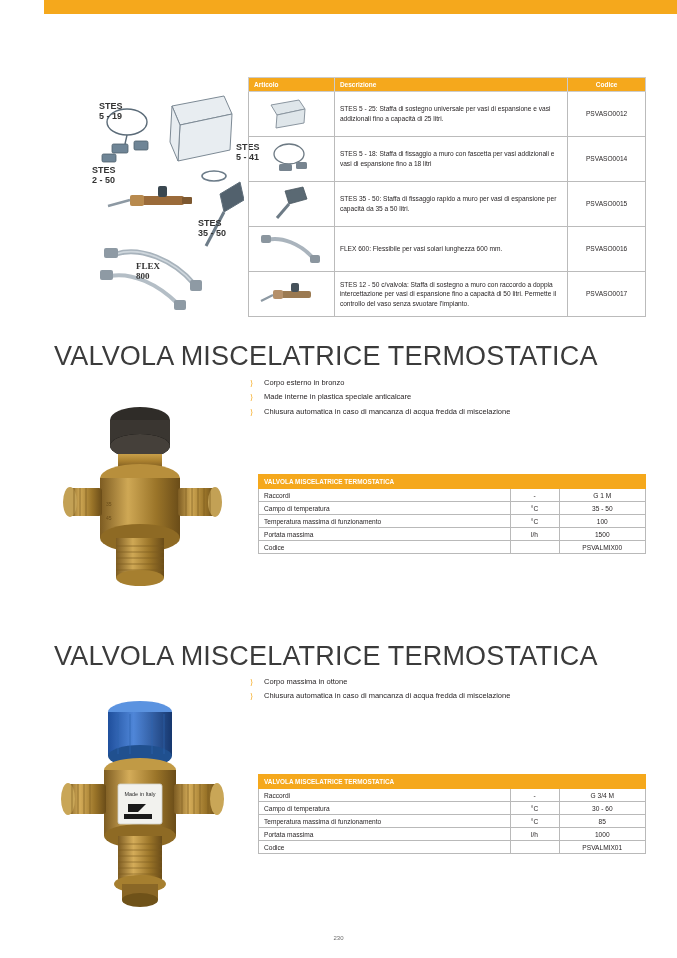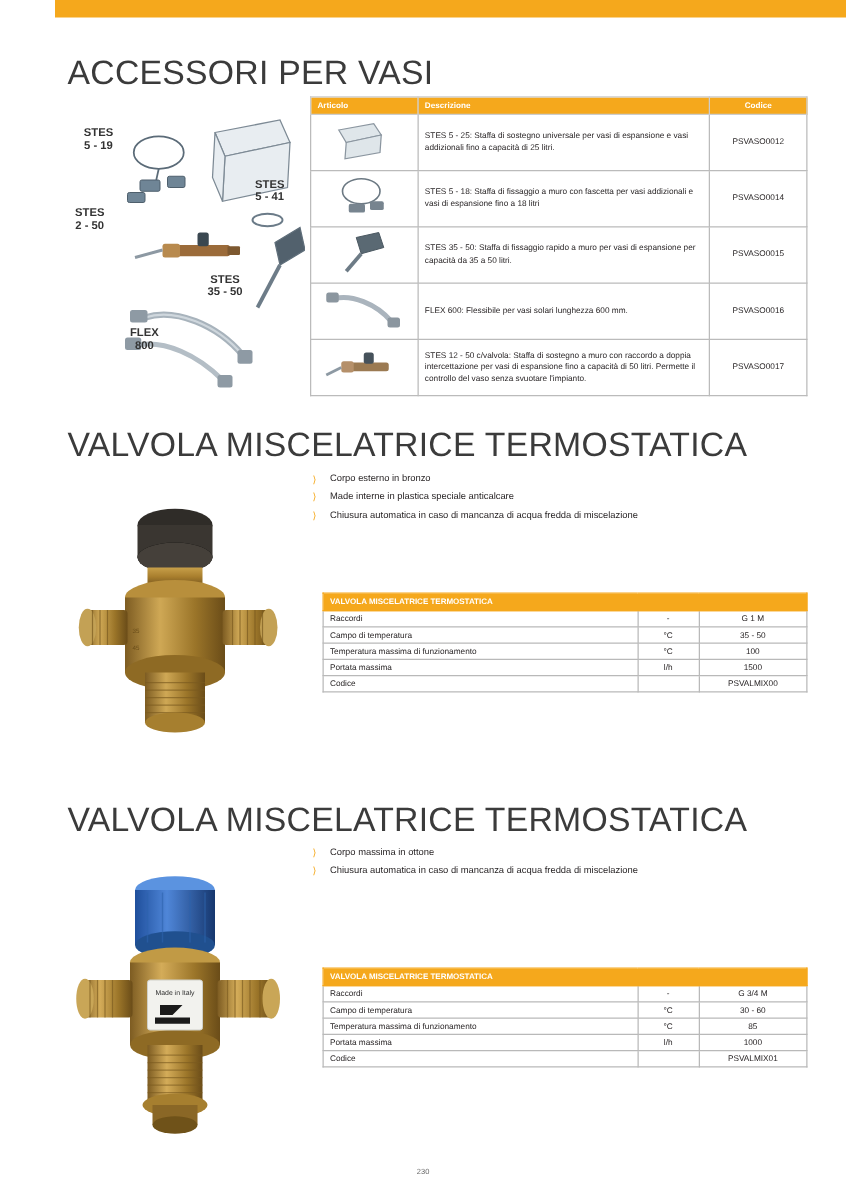--- a/index.html
+++ b/index.html
@@ -109,21 +109,21 @@
     top: 688px;
     width: 185px;
     height: 230px;
   }
   .label-txt {
     position: absolute;
     font-size: 9px;
     font-weight: bold;
     color: #333;
     line-height: 1.15;
-    text-align: center;
+    margin-left: 32px;
   }
 
   
   .bullets {
     position: absolute;
     font-size: 7.5px;
     color: #231f20;
     line-height: 1.9;
   }
   #bullets-1 { left: 250px; top: 376px; width: 400px; }
@@ -174,21 +174,20 @@
     color: #6b6b6b;
   }
 </style>
 </head>
 <body>
 
 <div class="page">
 
   <div class="top-bar"></div>
 
-  <h1 class="section-title" id="title-accessori">ACCESSORI PER VASI</h1>
 
   <div class="img-block" id="acc-image">
     <svg width="190" height="240" viewBox="0 0 190 240">
 
       <g stroke="#7d8a95" fill="#e8edf1" stroke-width="1">
         <polygon points="118,28 170,18 178,36 126,47"></polygon>
         <polygon points="126,47 178,36 176,72 124,83"></polygon>
         <polygon points="118,28 126,47 124,83 116,64"></polygon>
       </g>
 
@@ -242,21 +241,21 @@
       <span>5 - 41</span>
     </div>
     <div class="label-txt" style="left:6px; top:87px;">
       <span>STES</span><br>
       <span>2 - 50</span>
     </div>
     <div class="label-txt" style="left:112px; top:140px;">
       <span>STES</span><br>
       <span>35 - 50</span>
     </div>
-    <div class="label-txt" style="left:50px; top:183px;">
+    <div class="label-txt" style="left:50px; top:183px;font-family:Liberation Serif, serif;">
       <span>FLEX</span><br>
       <span>800</span>
     </div>
   </div>
 
   <table class="acc-table">
     <thead>
       <tr>
         <th class="th-img">Articolo</th>
         <th>Descrizione</th>

